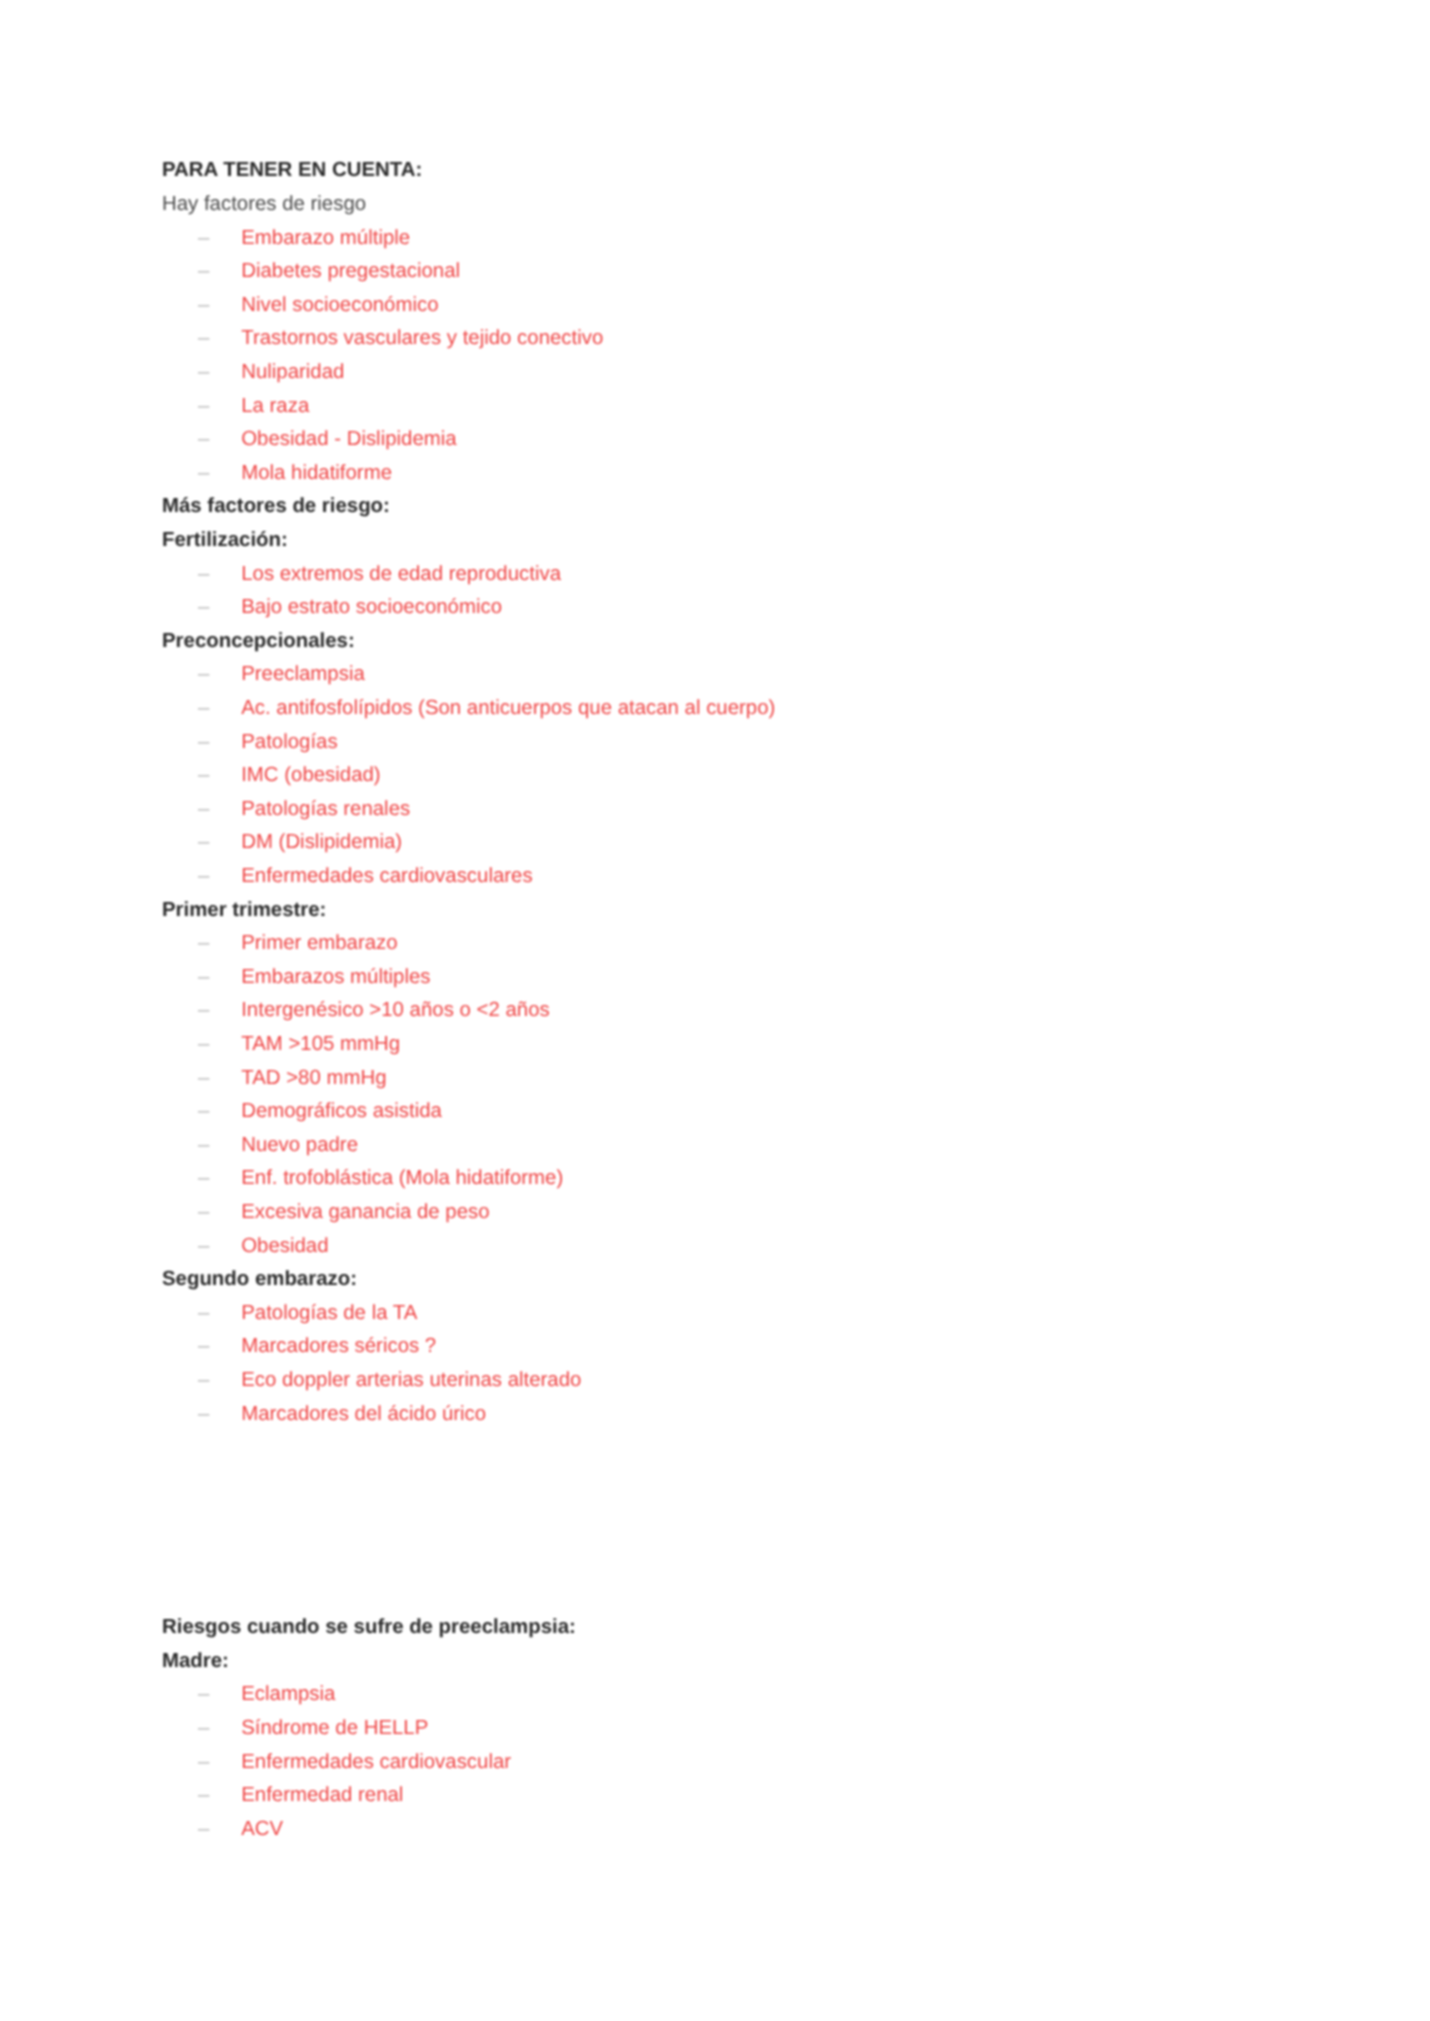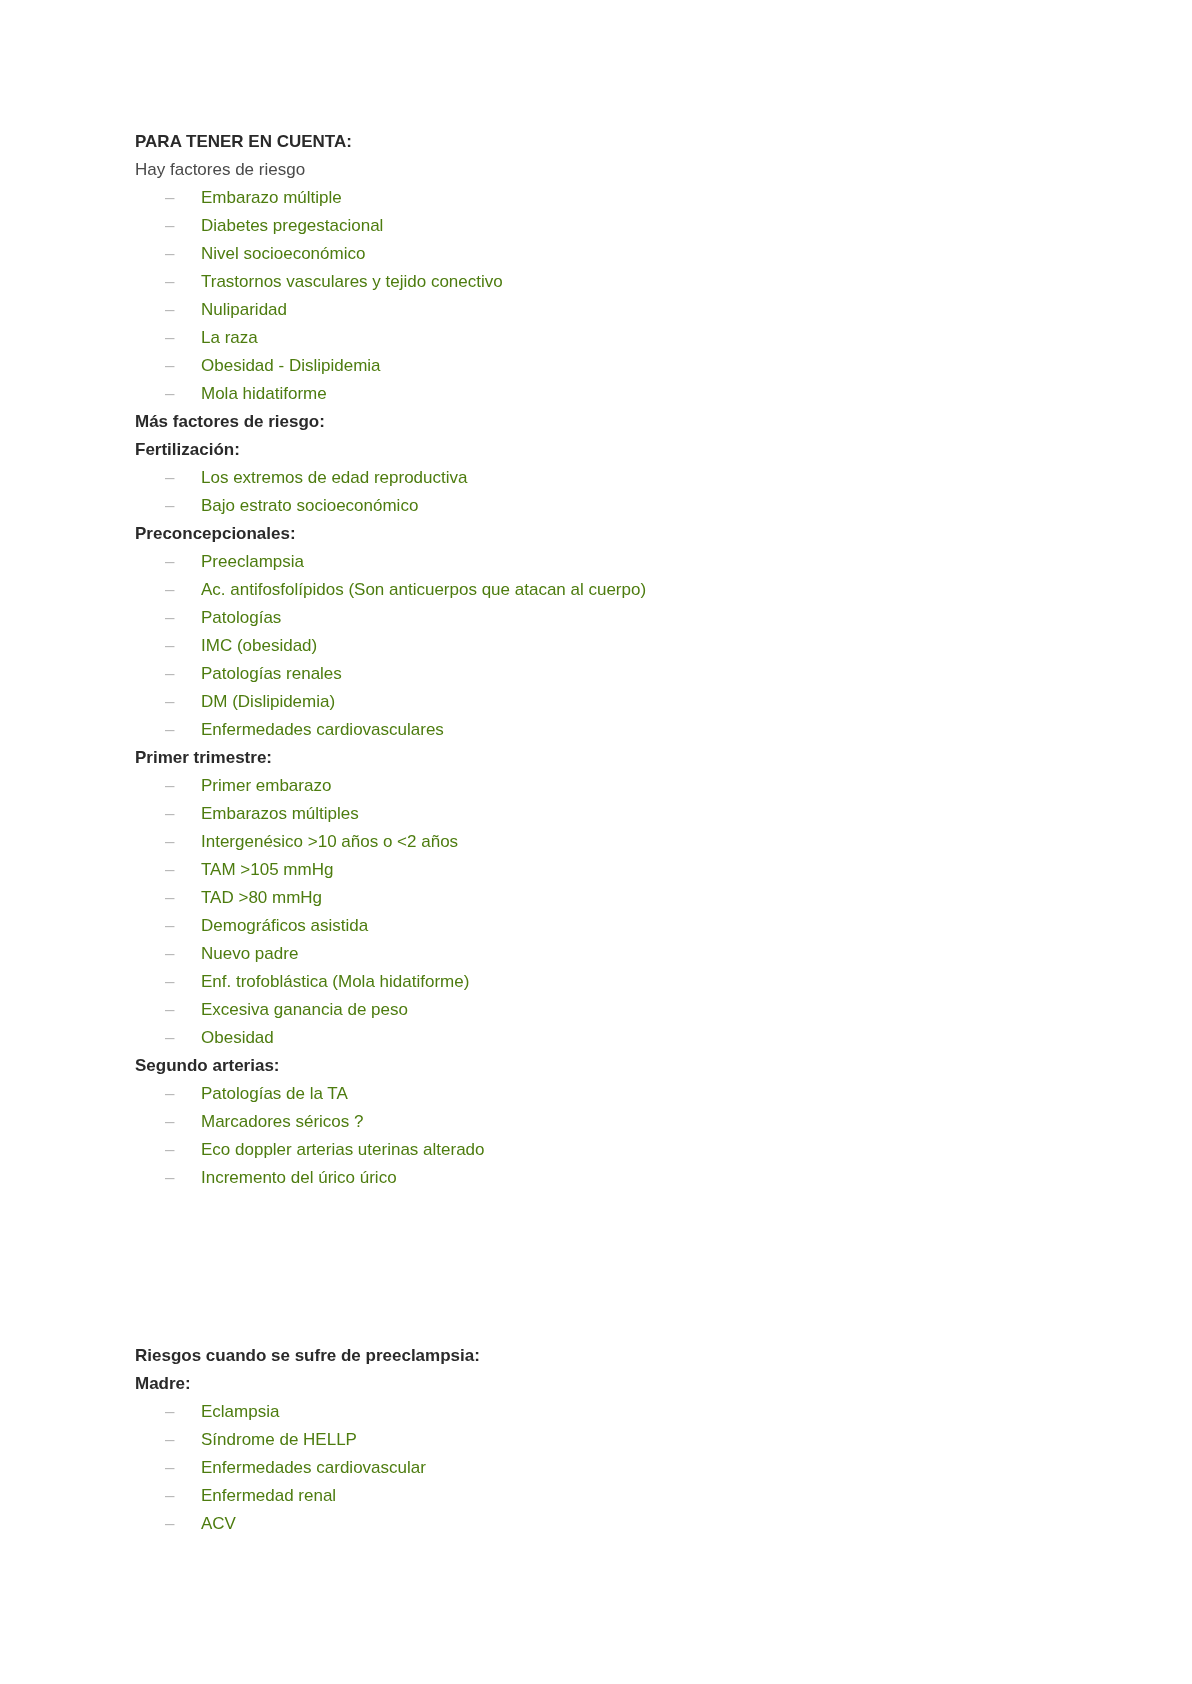--- a/index.html
+++ b/index.html
@@ -50,21 +50,21 @@
   .bullet .marker {
     display: inline-block;
     margin-left: 30px;
     width: 16px;
     color: #b8b8b8;
     flex: 0 0 16px;
   }
   .bullet .bullet-text {
     display: inline-block;
     margin-left: 20px;
-    color: #4d7c0f;
+    color: #ef4444;
   }
   .block.spacer {
     min-height: 150px;
   }
 </style>
 </head>
 <body>
 
 <div class="page">
   <div class="content" id="doc-content">
@@ -175,36 +175,36 @@
         <span class="bullet-text">Enf. trofoblástica (Mola hidatiforme)</span>
       </div>
       <div class="block bullet">
         <span class="marker">–</span>
         <span class="bullet-text">Excesiva ganancia de peso</span>
       </div>
       <div class="block bullet">
         <span class="marker">–</span>
         <span class="bullet-text">Obesidad</span>
       </div>
-      <div class="block heading">Segundo arterias:</div>
+      <div class="block heading">Segundo embarazo:</div>
       <div class="block bullet">
         <span class="marker">–</span>
         <span class="bullet-text">Patologías de la TA</span>
       </div>
       <div class="block bullet">
         <span class="marker">–</span>
         <span class="bullet-text">Marcadores séricos ?</span>
       </div>
       <div class="block bullet">
         <span class="marker">–</span>
         <span class="bullet-text">Eco doppler arterias uterinas alterado</span>
       </div>
       <div class="block bullet">
         <span class="marker">–</span>
-        <span class="bullet-text">Incremento del úrico úrico</span>
+        <span class="bullet-text">Marcadores del ácido úrico</span>
       </div>
       <div class="block spacer"></div>
       <div class="block heading">Riesgos cuando se sufre de preeclampsia:</div>
       <div class="block heading">Madre:</div>
       <div class="block bullet">
         <span class="marker">–</span>
         <span class="bullet-text">Eclampsia</span>
       </div>
       <div class="block bullet">
         <span class="marker">–</span>

